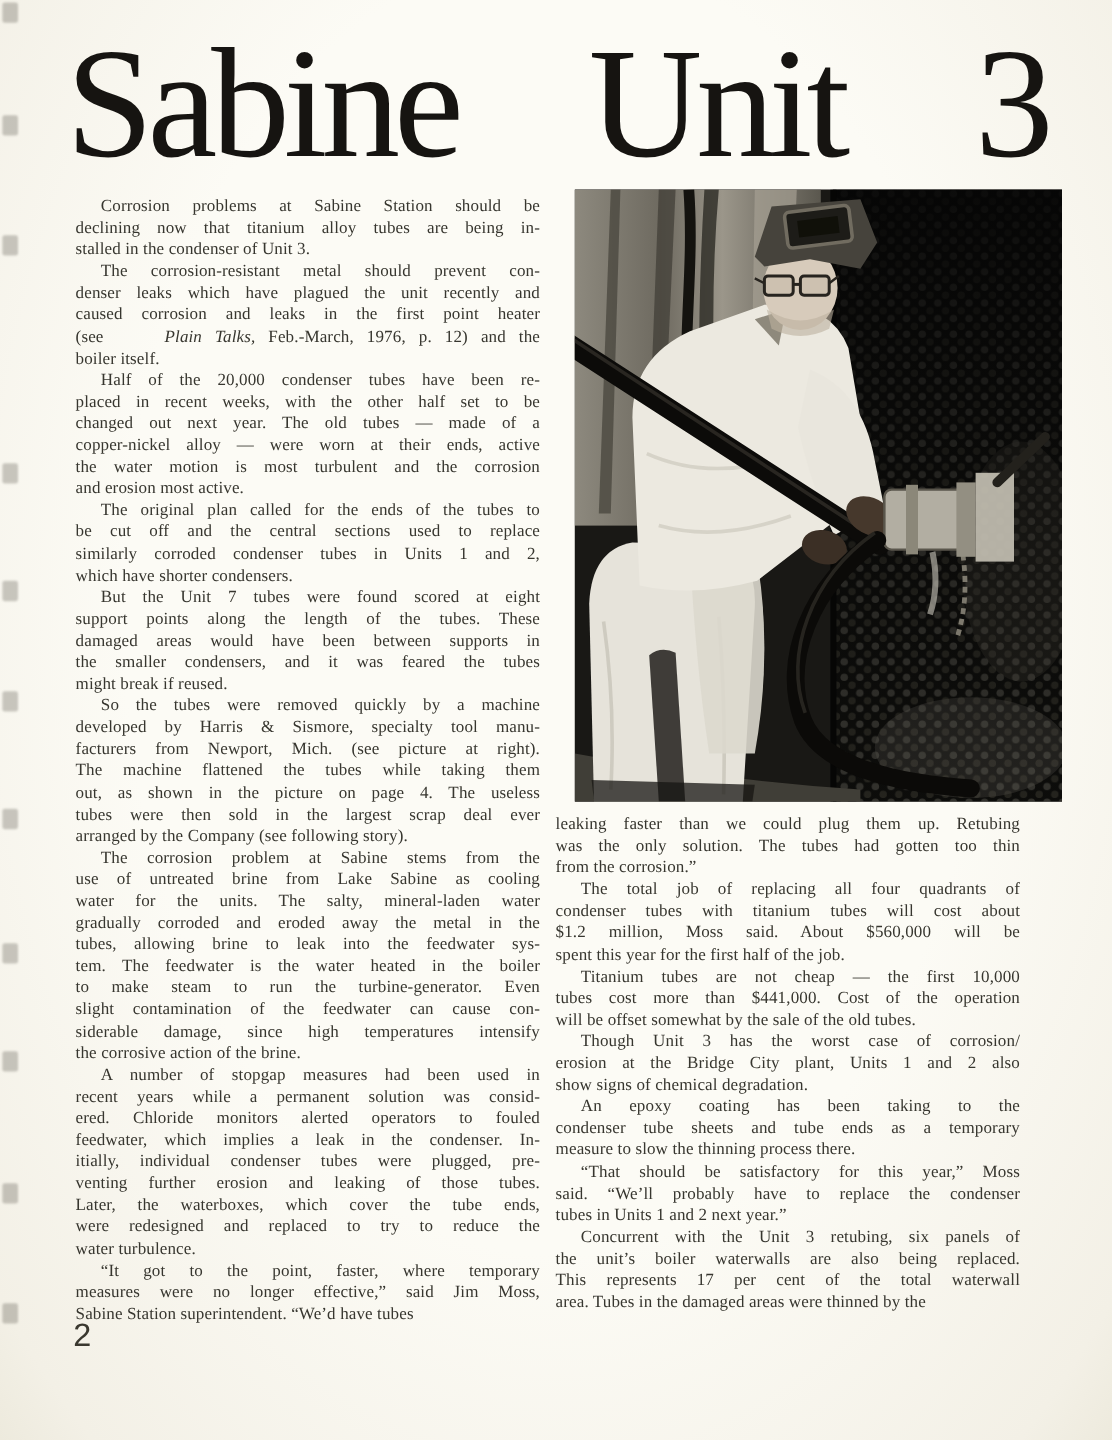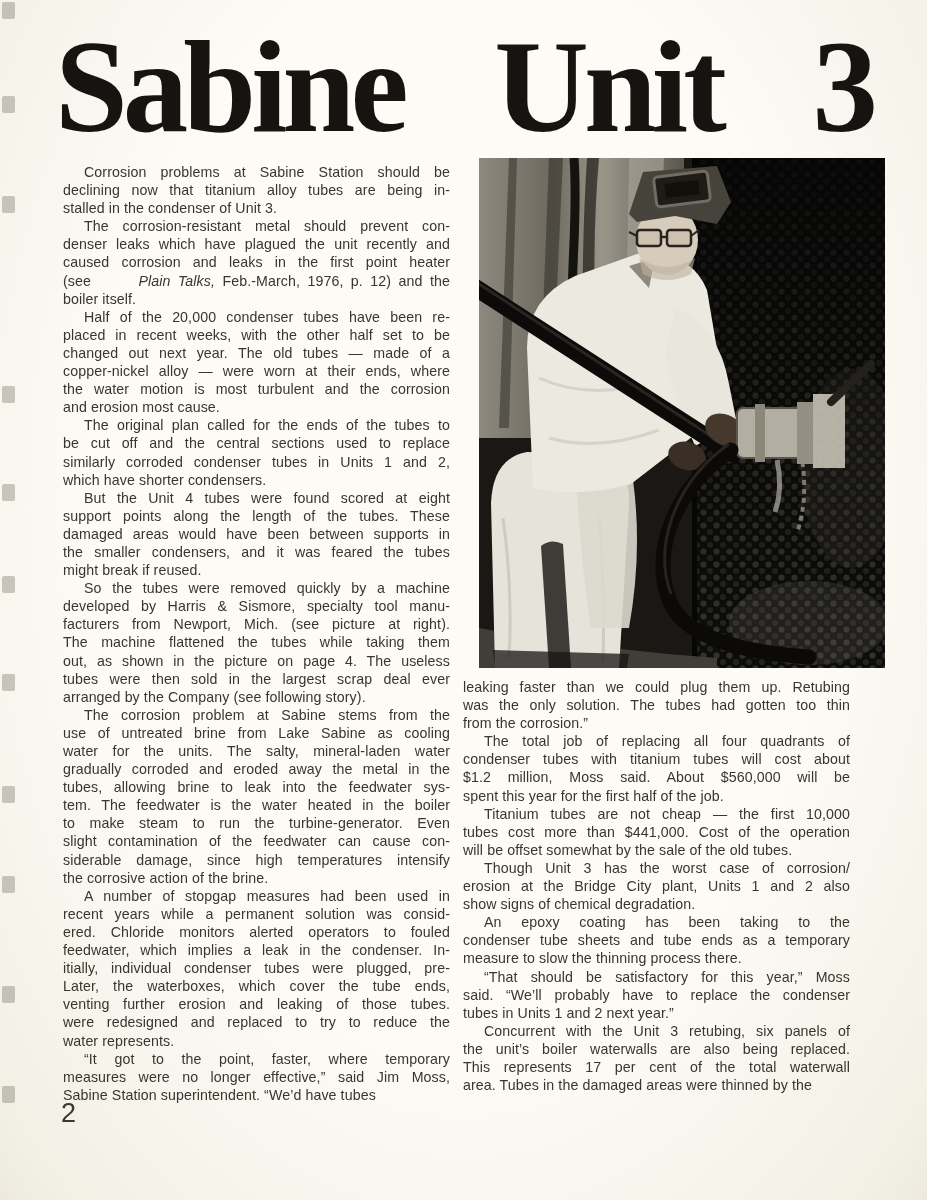--- a/index.html
+++ b/index.html
@@ -4,31 +4,31 @@
 <style>
   html,body{margin:0;padding:0;background:#e8e5dc;}
   .page{
     position:relative;width:927px;height:1200px;margin:0 auto;overflow:hidden;
     background:radial-gradient(ellipse at 50% 42%, #fcfbf5 55%, #f3f0e6 92%, #edeadd 100%);
     font-family:"Liberation Sans", sans-serif;color:#34332d;
   }
   .headline{
     position:absolute;left:55px;top:20px;width:822px;height:140px;
     display:flex;justify-content:space-between;align-items:flex-start;
-    font-family:"Liberation Serif", serif;font-weight:bold;font-size:131px;
+    font-family:"Liberation Serif", serif;font-weight:normal;font-size:131px;
     line-height:1.02;letter-spacing:-5px;color:#161411;white-space:nowrap;
   }
   .headline span{padding-right:4px;}
   .col{
     position:absolute;width:387px;font-size:14.2px;line-height:18.1px;
     letter-spacing:0.1px;color:#37362f;
   }
   .col-left{left:63px;top:163px;}
   .col-right{left:463px;top:678px;}
-  .para{margin:0;}
+  .para{margin:0;font-family:Liberation Serif, serif;}
   .para.gap{}
   .line{text-align:justify;text-align-last:justify;}
   .line.last{text-align-last:left;}
   .line.indent{text-indent:21px;}
   em{font-style:italic;margin-left:40px;}
   .photo{
     position:absolute;left:479px;top:158px;width:406px;height:510px;
     background:#191815;
   }
   .photo svg{display:block;}
@@ -74,32 +74,32 @@
         <div class="line indent">The corrosion-resistant metal should prevent con-</div>
         <div class="line">denser leaks which have plagued the unit recently and</div>
         <div class="line">caused corrosion and leaks in the first point heater</div>
         <div class="line">(see <em>Plain Talks,</em> Feb.-March, 1976, p. 12) and the</div>
         <div class="line last">boiler itself.</div>
       </div>
       <div class="para">
         <div class="line indent">Half of the 20,000 condenser tubes have been re-</div>
         <div class="line">placed in recent weeks, with the other half set to be</div>
         <div class="line">changed out next year. The old tubes — made of a</div>
-        <div class="line">copper-nickel alloy — were worn at their ends, where</div>
+        <div class="line">copper-nickel alloy — were worn at their ends, active</div>
         <div class="line">the water motion is most turbulent and the corrosion</div>
-        <div class="line last">and erosion most cause.</div>
+        <div class="line last">and erosion most active.</div>
       </div>
       <div class="para">
         <div class="line indent">The original plan called for the ends of the tubes to</div>
         <div class="line">be cut off and the central sections used to replace</div>
         <div class="line">similarly corroded condenser tubes in Units 1 and 2,</div>
         <div class="line last">which have shorter condensers.</div>
       </div>
       <div class="para">
-        <div class="line indent">But the Unit 4 tubes were found scored at eight</div>
+        <div class="line indent">But the Unit 7 tubes were found scored at eight</div>
         <div class="line">support points along the length of the tubes. These</div>
         <div class="line">damaged areas would have been between supports in</div>
         <div class="line">the smaller condensers, and it was feared the tubes</div>
         <div class="line last">might break if reused.</div>
       </div>
       <div class="para">
         <div class="line indent">So the tubes were removed quickly by a machine</div>
         <div class="line">developed by Harris &amp; Sismore, specialty tool manu-</div>
         <div class="line">facturers from Newport, Mich. (see picture at right).</div>
         <div class="line">The machine flattened the tubes while taking them</div>
@@ -118,24 +118,24 @@
         <div class="line">slight contamination of the feedwater can cause con-</div>
         <div class="line">siderable damage, since high temperatures intensify</div>
         <div class="line last">the corrosive action of the brine.</div>
       </div>
       <div class="para">
         <div class="line indent">A number of stopgap measures had been used in</div>
         <div class="line">recent years while a permanent solution was consid-</div>
         <div class="line">ered. Chloride monitors alerted operators to fouled</div>
         <div class="line">feedwater, which implies a leak in the condenser. In-</div>
         <div class="line">itially, individual condenser tubes were plugged, pre-</div>
+        <div class="line">venting further erosion and leaking of those tubes.</div>
         <div class="line">Later, the waterboxes, which cover the tube ends,</div>
-        <div class="line">venting further erosion and leaking of those tubes.</div>
         <div class="line">were redesigned and replaced to try to reduce the</div>
-        <div class="line last">water represents.</div>
+        <div class="line last">water turbulence.</div>
       </div>
       <div class="para">
         <div class="line indent">“It got to the point, faster, where temporary</div>
         <div class="line">measures were no longer effective,” said Jim Moss,</div>
         <div class="line last">Sabine Station superintendent. “We’d have tubes</div>
       </div>
     </div>
 
   <div class="photo">
     <svg viewBox="0 0 406 510" width="406" height="510" preserveAspectRatio="none">

